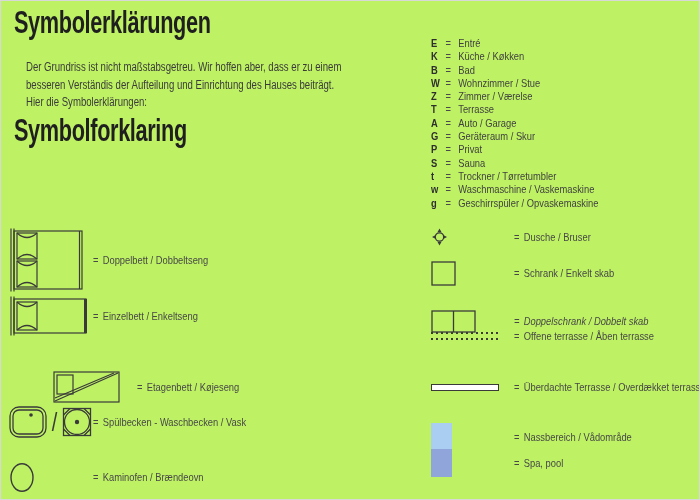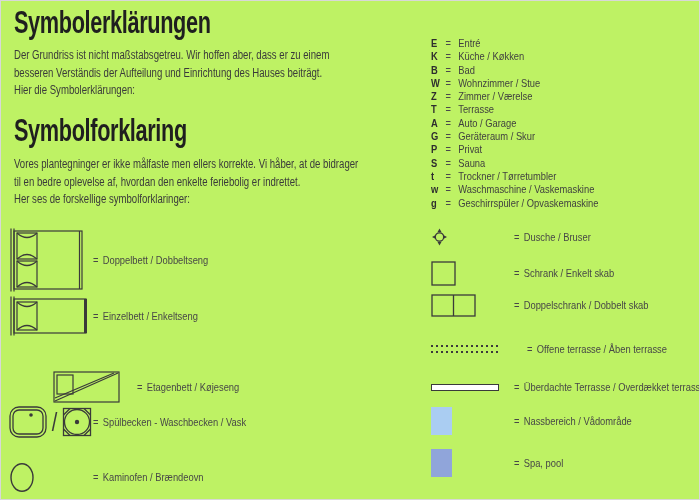--- a/index.html
+++ b/index.html
@@ -9,21 +9,21 @@
     border:1px solid #d8d8d8;box-sizing:border-box;
   }
   .condensed-block{transform:scaleX(0.78);transform-origin:0 0;white-space:pre-line;}
 
   h1{position:absolute;margin:0;font-size:31px;font-weight:700;color:#1f1f1f;
      letter-spacing:-0.5px;transform:scaleX(0.70);transform-origin:0 0;white-space:nowrap;}
   .h1-german{left:13px;top:4px;}
   .h2-danish{left:13px;top:112px;}
 
   .para{position:absolute;left:13px;font-size:12.3px;line-height:17.5px;color:#3a3a3a;
-        margin:0;width:560px;}
+        margin:12px;width:560px;}
   .para-german{top:46px;}
   .para-danish{top:155px;}
 
   
   .abbr-list{position:absolute;left:430px;top:36px;}
   .abbr-row{display:flex;font-size:11px;line-height:13.3px;transform:scaleX(0.85);
             transform-origin:0 0;white-space:nowrap;}
   .abbr-letter{font-weight:700;width:17px;color:#2e2e2e;}
   .abbr-eq{width:15px;color:#4a4a4a;}
   .abbr-text{color:#3f3f3f;}
@@ -41,24 +41,24 @@
   .right-rows .icon-cell{width:83px;}
 
   .row-double-bed{top:226px;height:66px;}
   .row-single-bed{top:294px;height:42px;}
   .row-bunk-bed{top:368px;height:36px;margin-left:44px;}
   .row-sinks{top:398px;height:46px;}
   .row-stove{top:458px;height:36px;align-items:center;}
 
   .row-shower{top:224px;height:24px;}
   .row-wardrobe{top:256px;height:32px;}
-  .row-double-wardrobe{top:288px;height:32px;}
-  .row-open-terrace{top:339px;height:18px;gap:13px;}
+  .row-double-wardrobe{top:304px;height:32px;font-style:italic;}
+  .row-open-terrace{top:326px;height:18px;}
   .row-covered-terrace{top:377px;height:18px;}
-  .row-wet-area{top:404px;height:32px;}
+  .row-wet-area{top:420px;height:32px;}
   .row-spa-pool{top:446px;height:32px;}
 
   svg{display:block;}
   .slash{font-size:25px;color:#3a3a3a;font-weight:400;transform:scaleX(0.8);}
   .open-terrace-shape{width:68px;height:8px;
     background-image:
       repeating-linear-gradient(90deg,#3a3a3a 0 2px,transparent 2px 5px),
       repeating-linear-gradient(90deg,#3a3a3a 0 2px,transparent 2px 5px);
     background-size:100% 2px,100% 2px;
     background-position:0 0,0 100%;
@@ -75,25 +75,20 @@
   <h1 class="h1-german">Symbolerklärungen</h1>
 
   <p class="para para-german">
     <span class="condensed-block" style="display:block">Der Grundriss ist nicht maßstabsgetreu. Wir hoffen aber, dass er zu einem
 besseren Verständis der Aufteilung und Einrichtung des Hauses beiträgt.
 Hier die Symbolerklärungen:</span>
   </p>
 
   <h1 class="h2-danish">Symbolforklaring</h1>
 
-  <p class="para para-danish">
-    <span class="condensed-block" style="display:block">Vores plantegninger er ikke målfaste men ellers korrekte. Vi håber, at de bidrager
-til en bedre oplevelse af, hvordan den enkelte feriebolig er indrettet.
-Her ses de forskellige symbolforklaringer:</span>
-  </p>
 
   <div class="abbr-list" id="abbr-list">
       <div class="abbr-row">
         <span class="abbr-letter">E</span>
         <span class="abbr-eq">=</span>
         <span class="abbr-text">Entré</span>
       </div>
       <div class="abbr-row">
         <span class="abbr-letter">K</span>
         <span class="abbr-eq">=</span>

